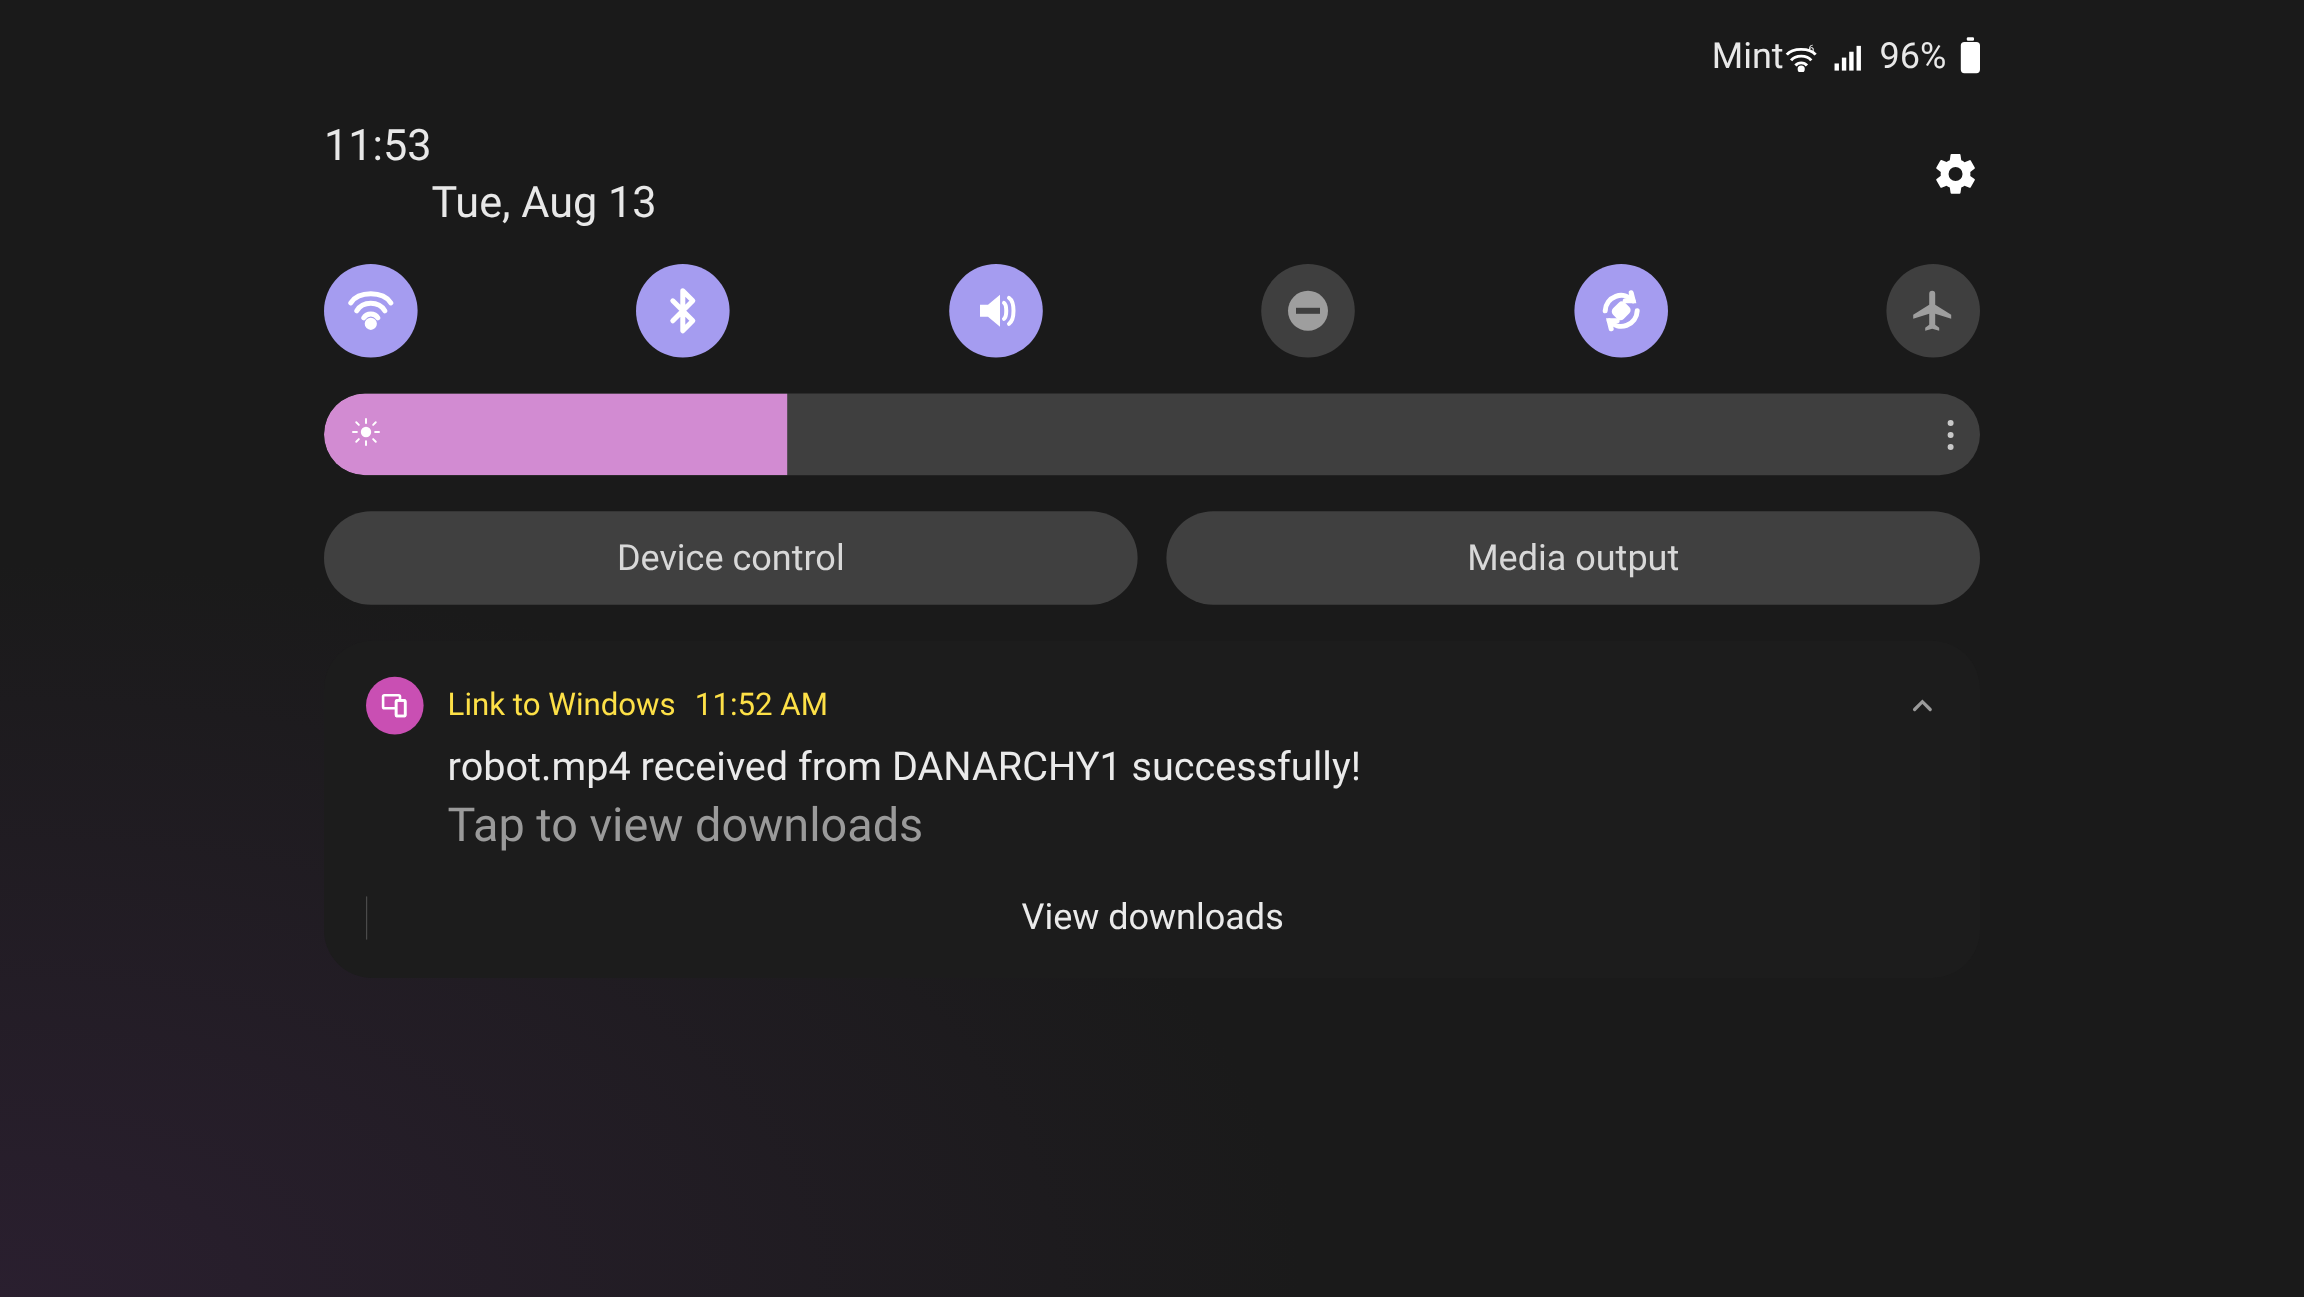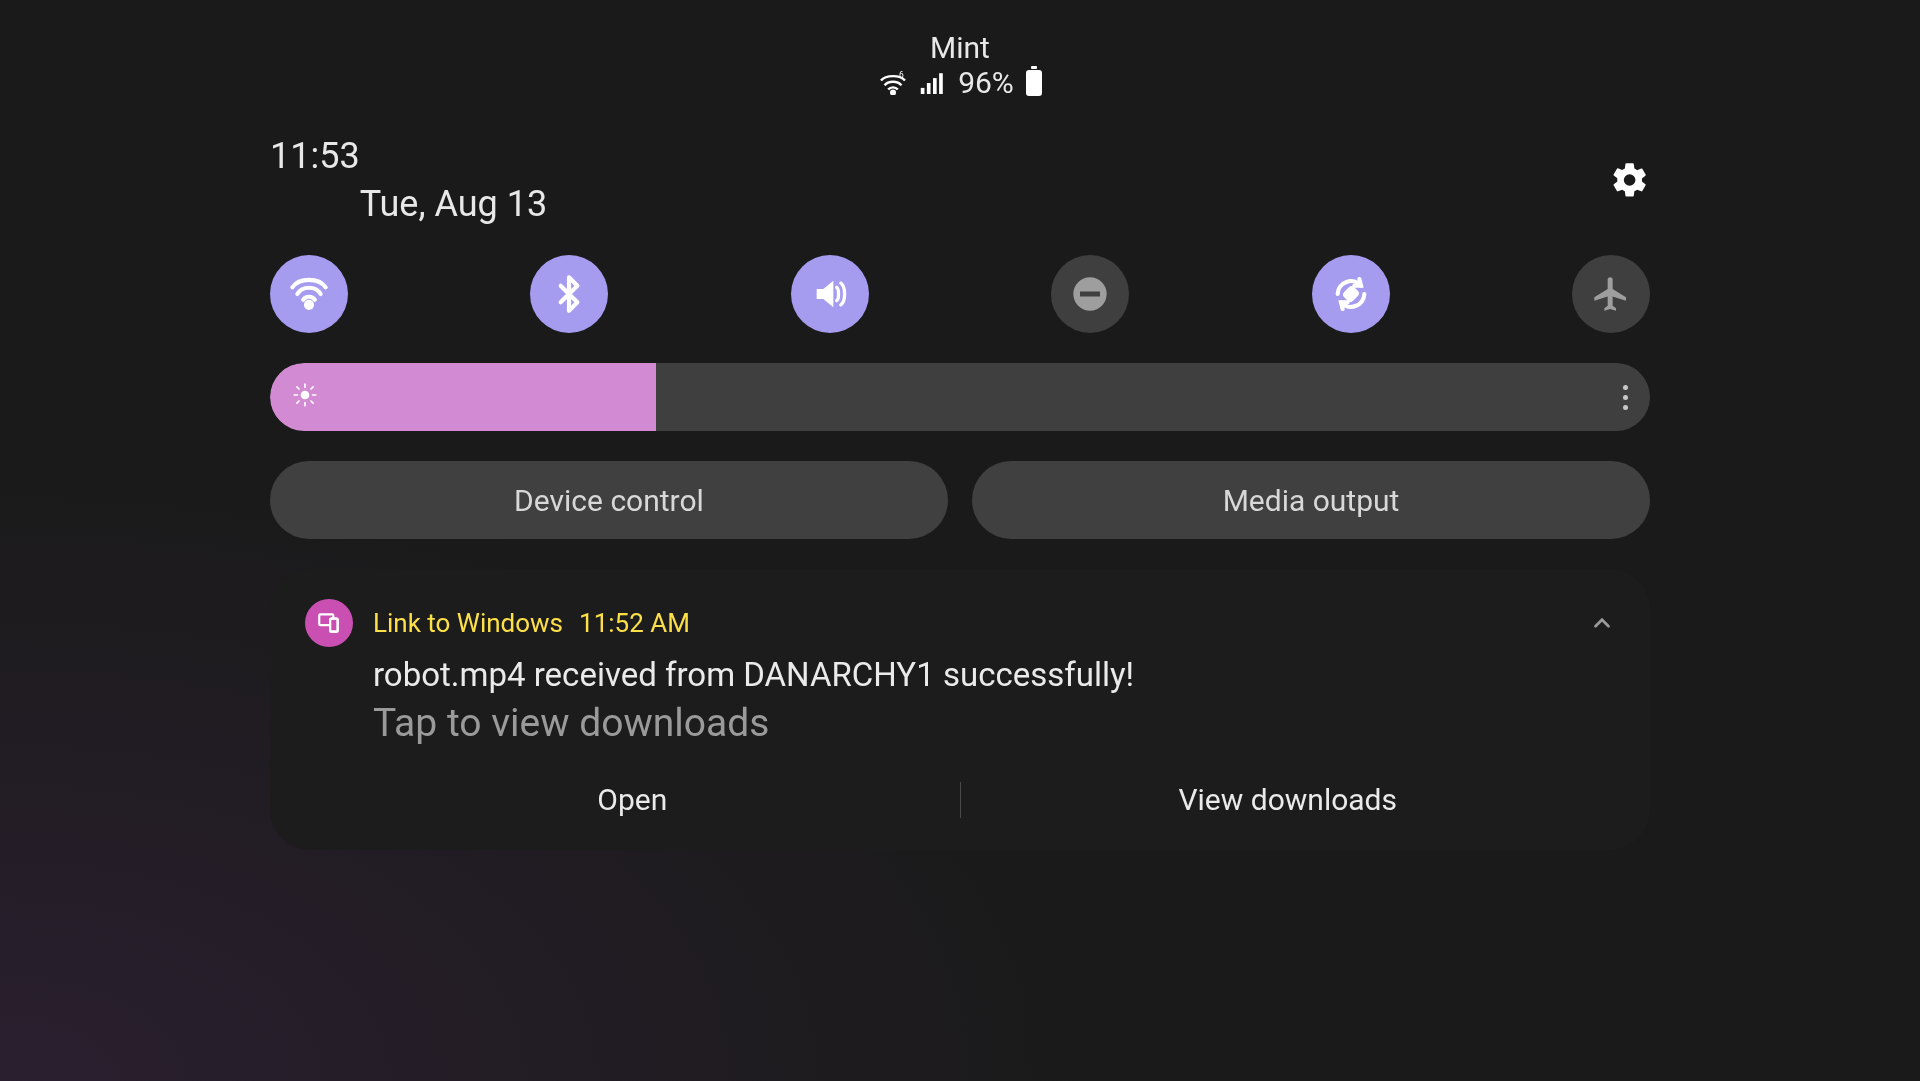--- a/index.html
+++ b/index.html
@@ -19,21 +19,20 @@
     width: 1440px;
     padding: 30px 0 0 0;
   }
   .status-bar {
     display: flex;
     justify-content: flex-end;
     align-items: center;
     padding: 0 30px 25px 30px;
     font-size: 30px;
     font-weight: 400;
-    flex-direction: column;
   }
   .status-right {
     display: flex;
     align-items: center;
     gap: 12px;
   }
   .status-right .sig { display: flex; align-items: flex-end; gap: 1px; height: 22px;}
   .header-row {
     display: flex;
     justify-content: space-between;
@@ -323,19 +322,18 @@
       </div>
       <svg class="notif-chevron" width="26" height="26" viewBox="0 0 24 24" fill="none" stroke="#9a9a9a" stroke-width="2.5" stroke-linecap="round">
         <polyline points="6 15 12 9 18 15"></polyline>
       </svg>
     </div>
     <div class="notif-body">
       <div class="notif-title">robot.mp4 received from DANARCHY1 successfully!</div>
       <div class="notif-sub">Tap to view downloads</div>
     </div>
     <div class="notif-actions">
-      <div class="notif-action">Open</div>
       <div class="notif-divider"></div>
       <div class="notif-action">View downloads</div>
     </div>
   </div>
 
 </div>
 
 </body></html>

